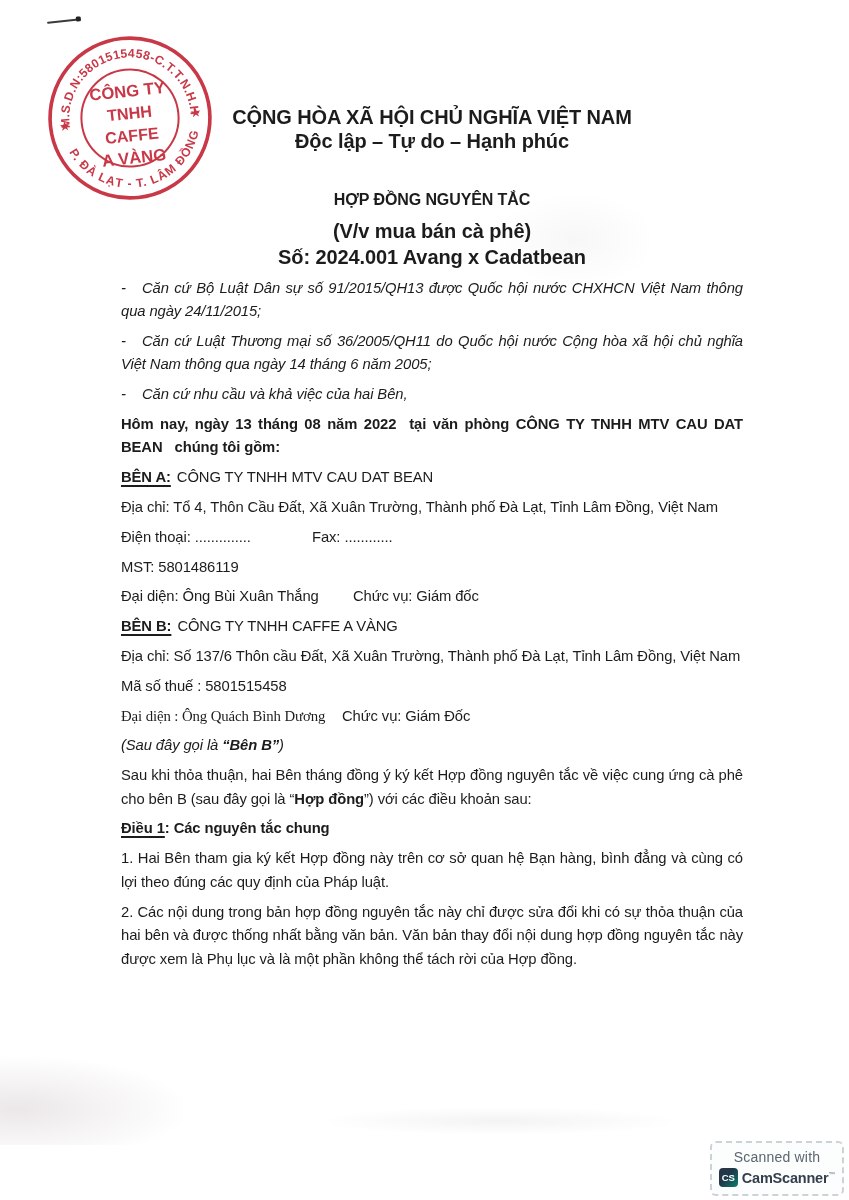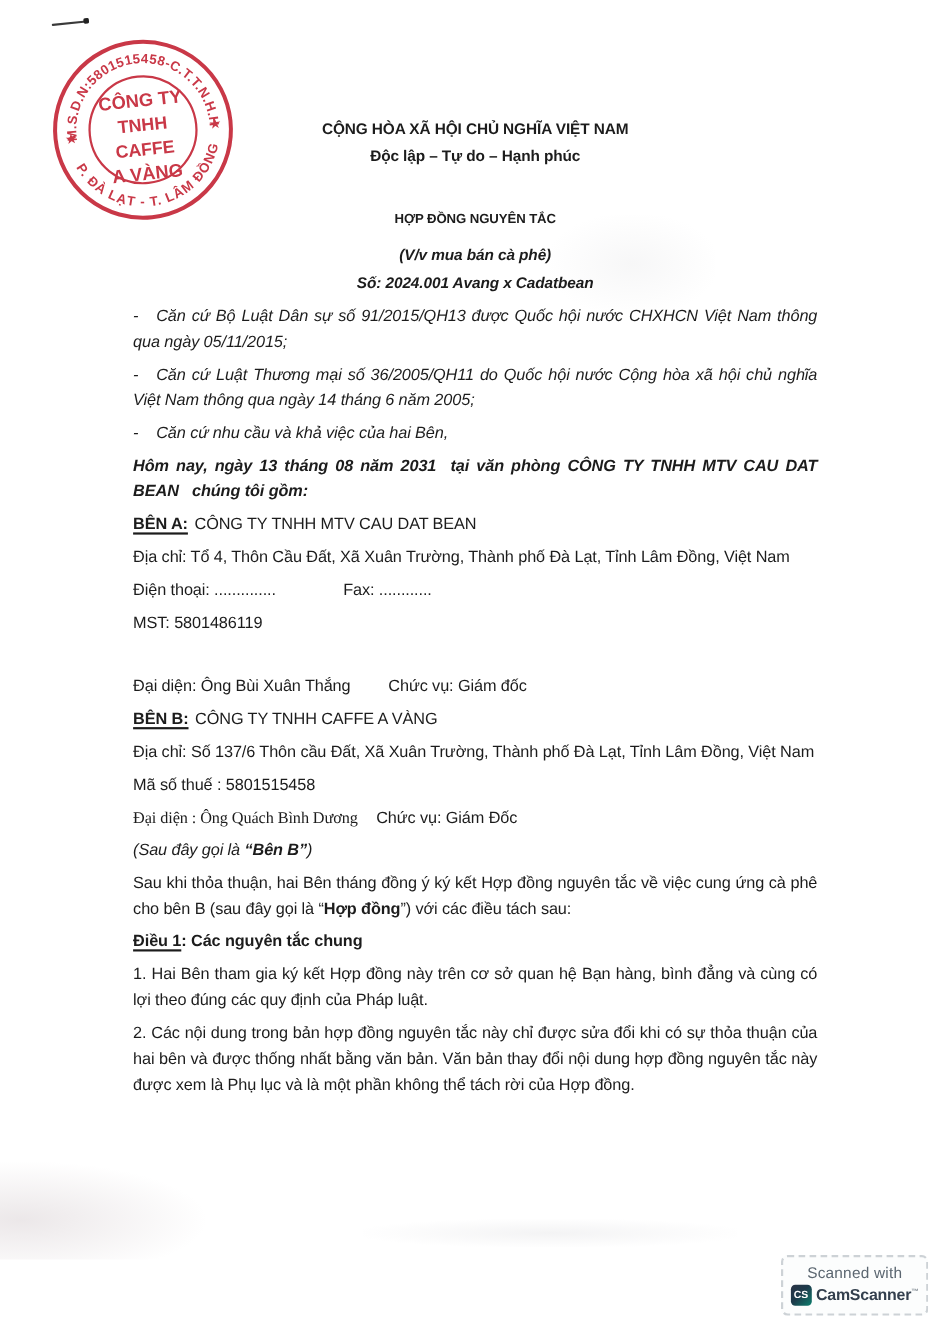--- a/index.html
+++ b/index.html
@@ -32,34 +32,34 @@
 
   
   .content{
     position:absolute;left:121px;top:106px;width:622px;
     font-size:14.8px;line-height:23.5px;letter-spacing:-.1px;
   }
   .content p{margin:0 0 6.3px 0;text-align:justify;}
   .center{text-align:center !important;}
   .bold{font-weight:bold;}
   .it{font-style:italic;}
-  .bi{font-weight:bold;font-style:italic;}
+  .bi{font-weight:bold;}
   .u-label{font-weight:bold;text-decoration:underline;text-underline-offset:3px;text-decoration-thickness:1.5px;}
   .gap6{margin-left:6px;}
-  .fs15{font-size:14px;}
-  .fs16{font-size:12px;}
+  .fs15{font-size:20px;}
+  .fs16{font-size:16px;}
   .mb0{margin-bottom:0 !important;}
   .m-title{margin-top:35px !important;margin-bottom:8px !important;}
   .m-sub{margin-bottom:3px !important;}
   .m-num{margin-bottom:7px !important;}
   .pre{white-space:pre-wrap;}
   .dash{display:inline-block;width:21px;}
   .cell-a-phone{display:inline-block;width:191px;}
   .cell-b-phone{display:inline-block;width:207px;}
-  .cell-a-rep{display:inline-block;width:232px;margin-top:28px;}
+  .cell-a-rep{display:inline-block;width:232px;}
   .cell-b-rep{display:inline-block;width:221px;font-family:Liberation Serif, serif;}
 
   
   .cs-badge{
     position:absolute;left:710px;top:1141px;width:122px;
     border:2px dashed #cdd2d6;border-radius:6px;background:rgba(252,253,253,.95);
     padding:6px 4px 7px 4px;text-align:center;
   }
   .cs-scanned{font-size:14px;color:#5b6670;letter-spacing:.2px;margin-bottom:3px;}
   .cs-row{display:flex;align-items:center;justify-content:center;gap:4px;}
@@ -109,39 +109,39 @@
 
   <div class="content">
 
     <p class="center bold fs15 mb0" style="margin-bottom:6px;">CỘNG HÒA XÃ HỘI CHỦ NGHĨA VIỆT NAM</p>
     <p class="center bold fs15">Độc lập – Tự do – Hạnh phúc</p>
 
     <p class="center bold fs16 m-title">HỢP ĐỒNG NGUYÊN TẮC</p>
     <p class="center bi fs15 m-sub">(V/v mua bán cà phê)</p>
     <p class="center bi fs15 m-num">Số: 2024.001 Avang x Cadatbean</p>
 
-    <p class="it"><span class="dash">-</span><span>Căn cứ Bộ Luật Dân sự số 91/2015/QH13 được Quốc hội nước CHXHCN Việt Nam thông qua ngày 05/11/2015;</span></p>
+    <p class="it"><span class="dash">-</span><span>Căn cứ Bộ Luật Dân sự số 91/2015/QH13 được Quốc hội nước CHXHCN Việt Nam thông qua ngày 24/11/2015;</span></p>
     <p class="it"><span class="dash">-</span><span>Căn cứ Luật Thương mại số 36/2005/QH11 do Quốc hội nước Cộng hòa xã hội chủ nghĩa Việt Nam thông qua ngày 14 tháng 6 năm 2005;</span></p>
     <p class="it"><span class="dash">-</span><span>Căn cứ nhu cầu và khả việc của hai Bên,</span></p>
 
-    <p class="bi pre">Hôm nay, ngày 13 tháng 08 năm 2031  tại văn phòng CÔNG TY TNHH MTV CAU DAT BEAN   chúng tôi gồm:</p>
+    <p class="bi pre">Hôm nay, ngày 13 tháng 08 năm 2022  tại văn phòng CÔNG TY TNHH MTV CAU DAT BEAN   chúng tôi gồm:</p>
 
     <p><span class="u-label">BÊN A:</span><span class="gap6">CÔNG TY TNHH MTV CAU DAT BEAN</span></p>
     <p>Địa chỉ: Tổ 4, Thôn Cầu Đất, Xã Xuân Trường, Thành phố Đà Lạt, Tỉnh Lâm Đồng, Việt Nam</p>
     <p><span class="cell-a-phone">Điện thoại: ..............</span><span>Fax: ............</span></p>
     <p>MST: 5801486119</p>
     <p><span class="cell-a-rep">Đại diện: Ông Bùi Xuân Thắng</span><span>Chức vụ: Giám đốc</span></p>
 
     <p><span class="u-label">BÊN B:</span><span class="gap6">CÔNG TY TNHH CAFFE A VÀNG</span></p>
     <p>Địa chỉ: Số 137/6 Thôn cầu Đất, Xã Xuân Trường, Thành phố Đà Lạt, Tỉnh Lâm Đồng, Việt Nam</p>
     <p>Mã số thuế : 5801515458</p>
     <p><span class="cell-b-rep">Đại diện : Ông Quách Bình Dương</span><span>Chức vụ: Giám Đốc</span></p>
     <p class="it"><span>(Sau đây gọi là </span><span class="bold">“Bên B”</span><span>)</span></p>
 
-    <p><span>Sau khi thỏa thuận, hai Bên tháng đồng ý ký kết Hợp đồng nguyên tắc về việc cung ứng cà phê cho bên B (sau đây gọi là “</span><span class="bold">Hợp đồng</span><span>”) với các điều tách sau:</span></p>
+    <p><span>Sau khi thỏa thuận, hai Bên tháng đồng ý ký kết Hợp đồng nguyên tắc về việc cung ứng cà phê cho bên B (sau đây gọi là “</span><span class="bold">Hợp đồng</span><span>”) với các điều khoản sau:</span></p>
 
     <p class="bold"><span class="u-label">Điều 1</span><span>: Các nguyên tắc chung</span></p>
     <p>1. Hai Bên tham gia ký kết Hợp đồng này trên cơ sở quan hệ Bạn hàng, bình đẳng và cùng có lợi theo đúng các quy định của Pháp luật.</p>
     <p>2. Các nội dung trong bản hợp đồng nguyên tắc này chỉ được sửa đổi khi có sự thỏa thuận của hai bên và được thống nhất bằng văn bản. Văn bản thay đổi nội dung hợp đồng nguyên tắc này được xem là Phụ lục và là một phần không thể tách rời của Hợp đồng.</p>
 
   </div>
 
   <div class="cs-badge">
     <div class="cs-scanned">Scanned with</div>
     <div class="cs-row">

